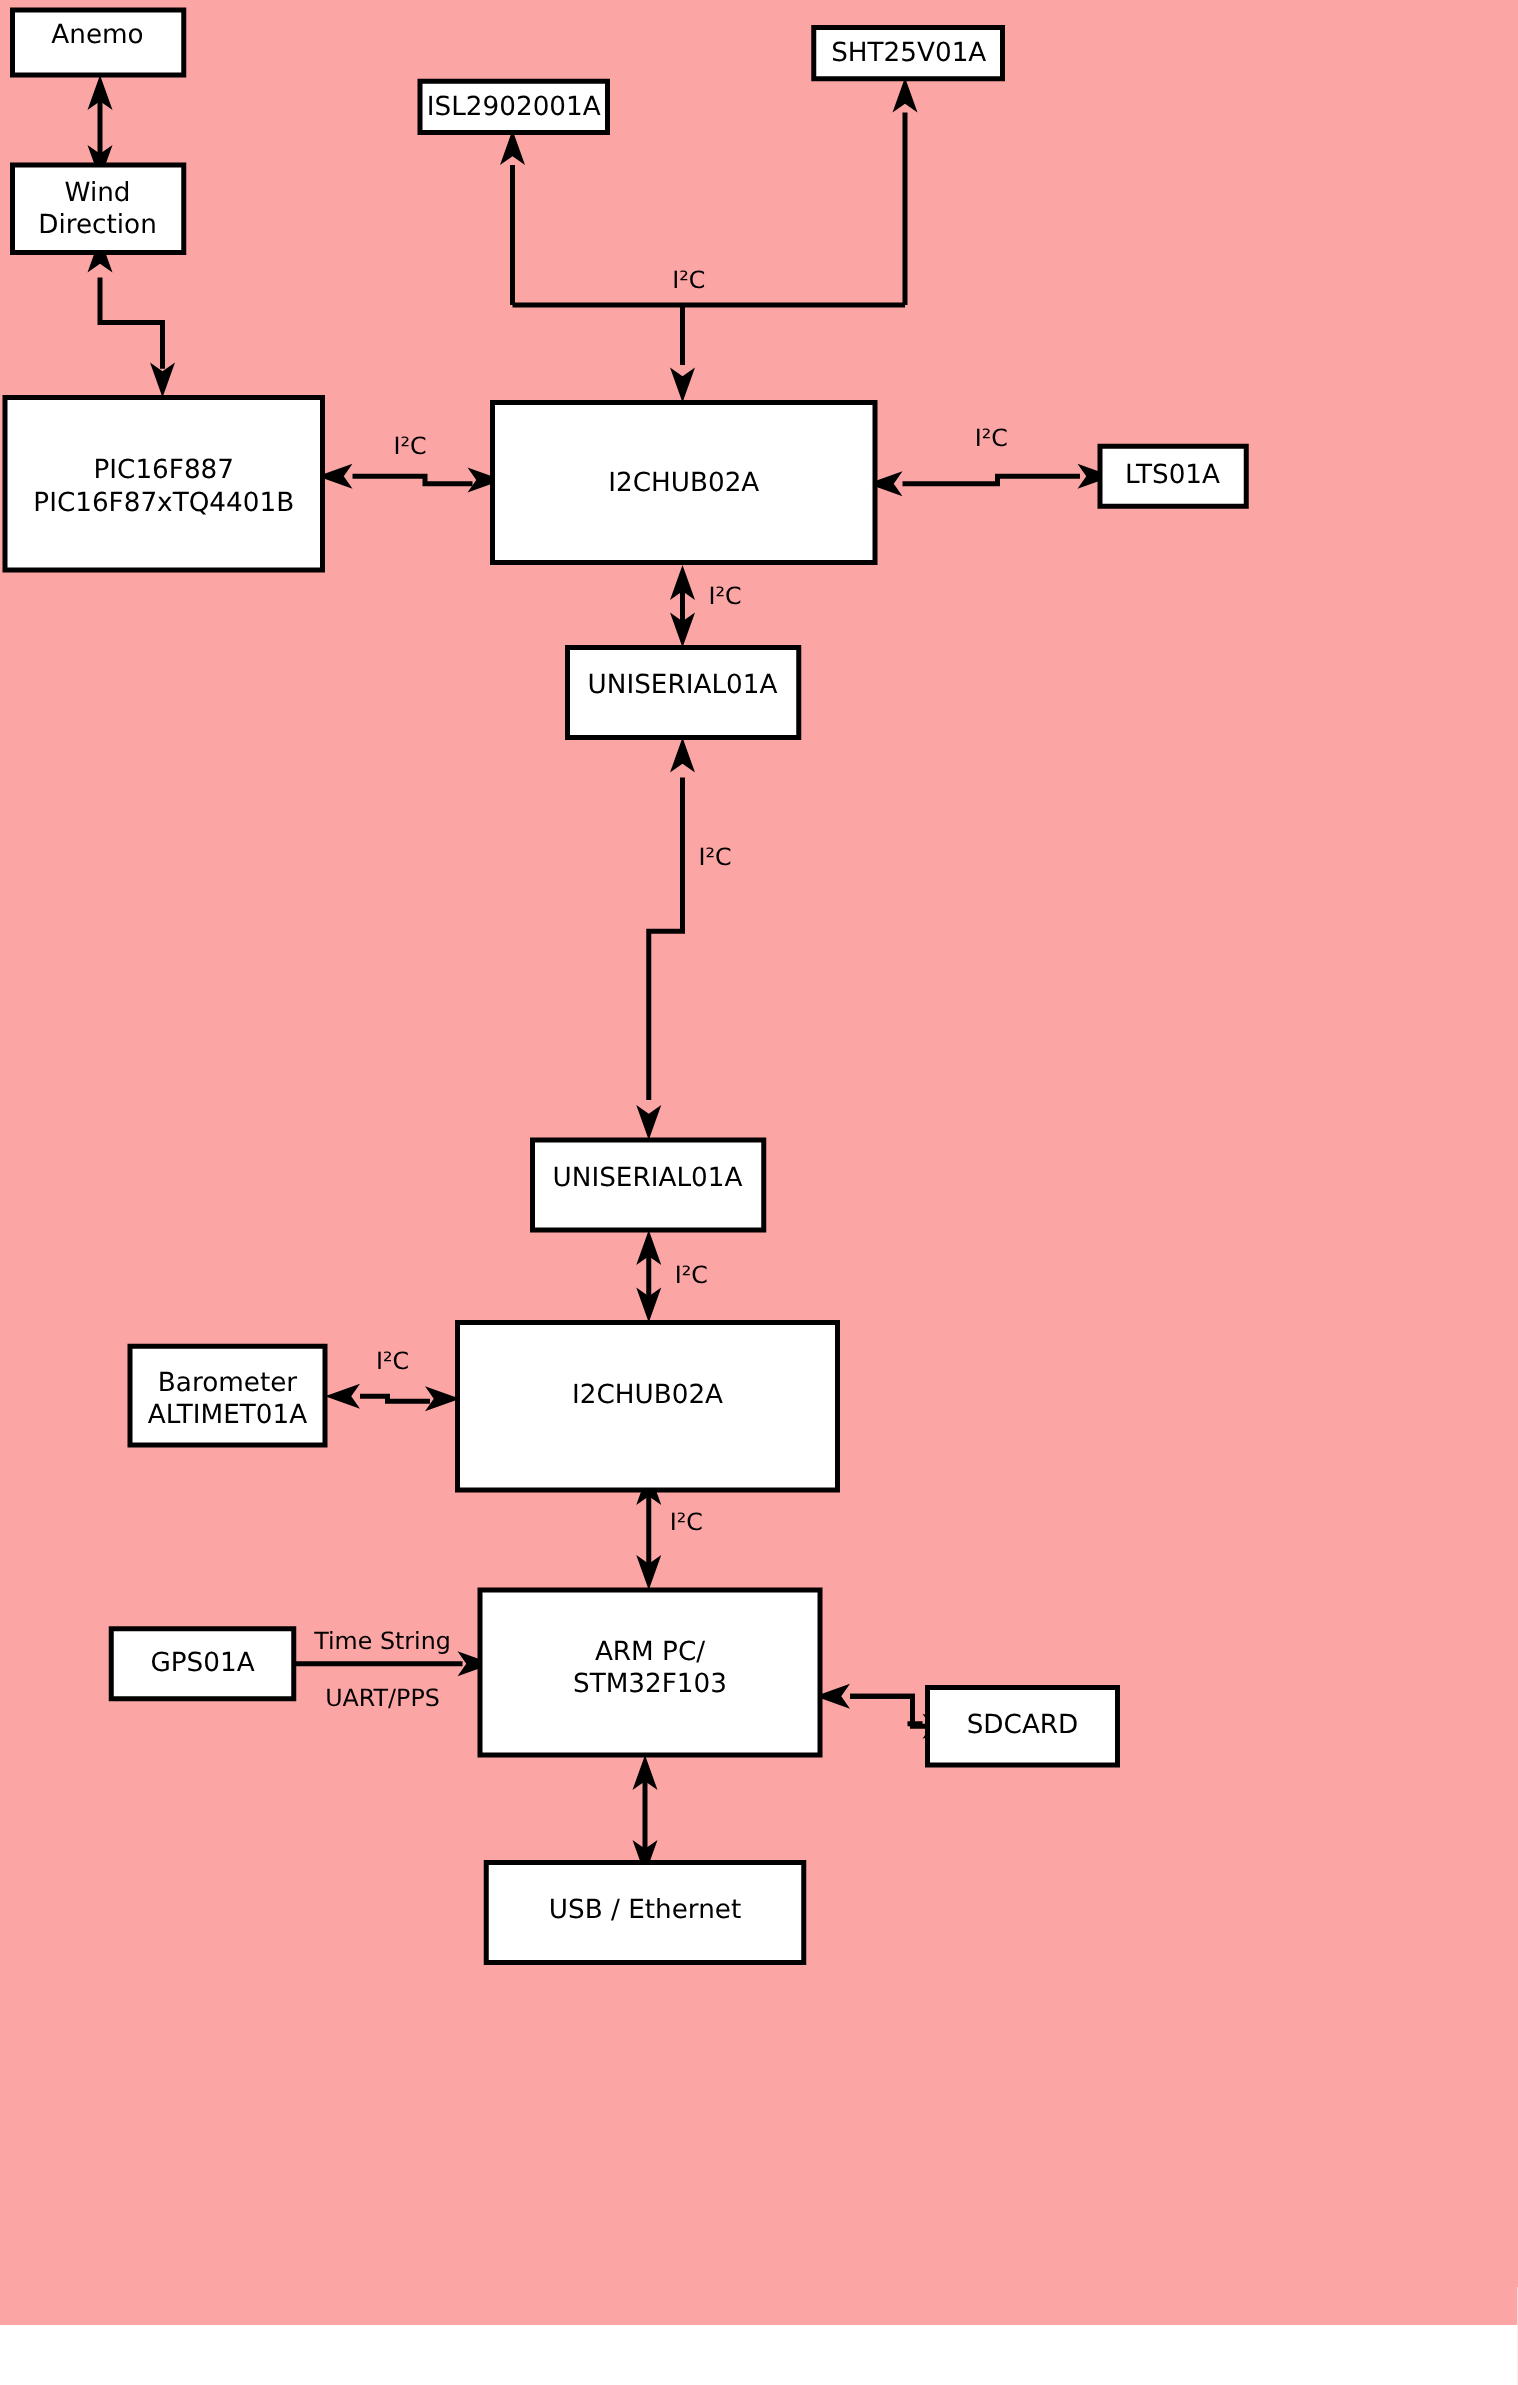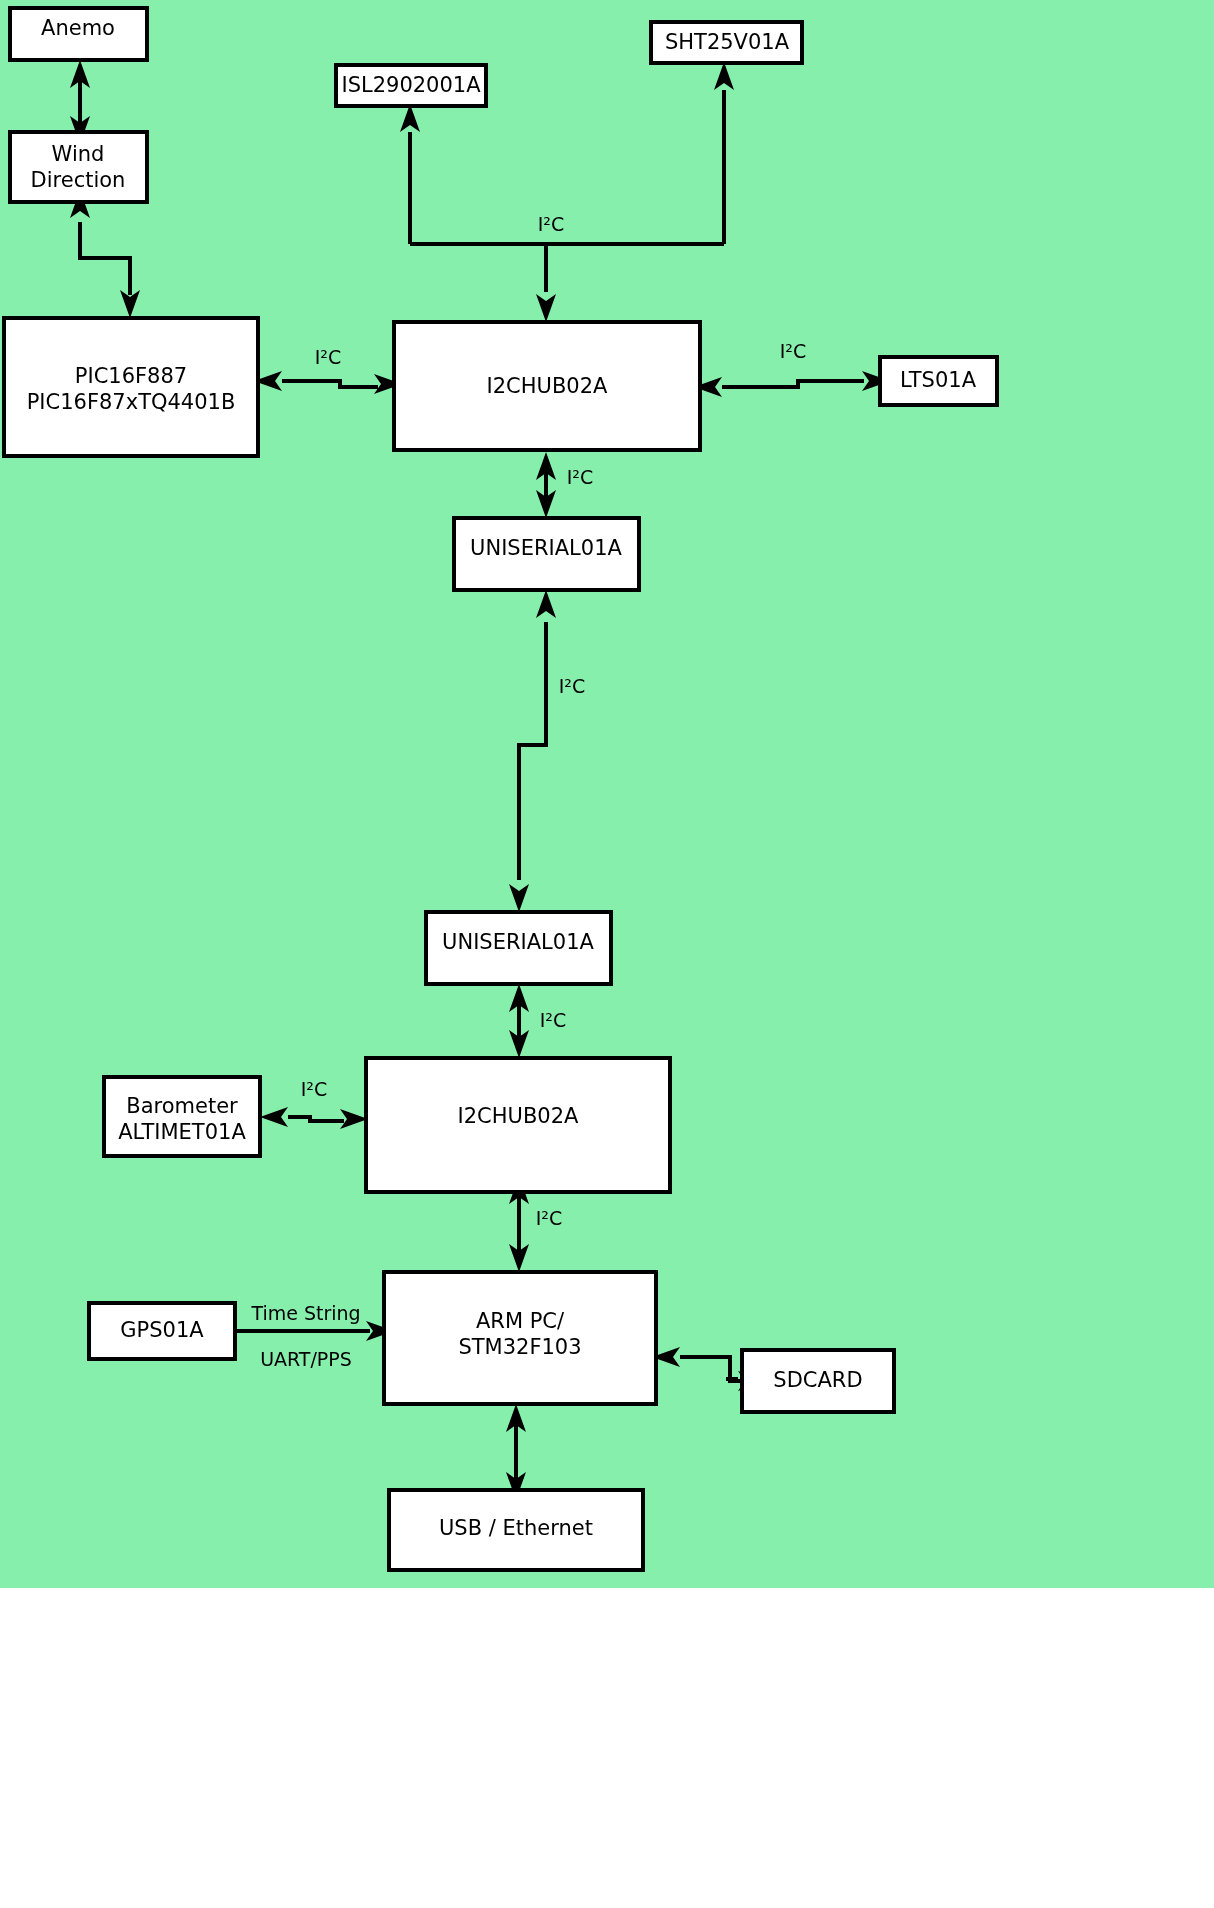--- a/index.html
+++ b/index.html
@@ -9,22 +9,22 @@
   }
   body {
     width: 1214px;
     height: 1908px;
     font-family: "DejaVu Sans", "Liberation Sans", sans-serif;
     overflow: hidden;
   }
   #diagram-root {
     position: relative;
     width: 1214px;
-    height: 1588px;
-    background: #86efac;
+    height: 1860px;
+    background: #fca5a5;
   }
   svg#diagram-svg {
     position: absolute;
     top: 0;
     left: 0;
     width: 1214px;
     height: 1908px;
     display: block;
   }
   .blk-rect {

